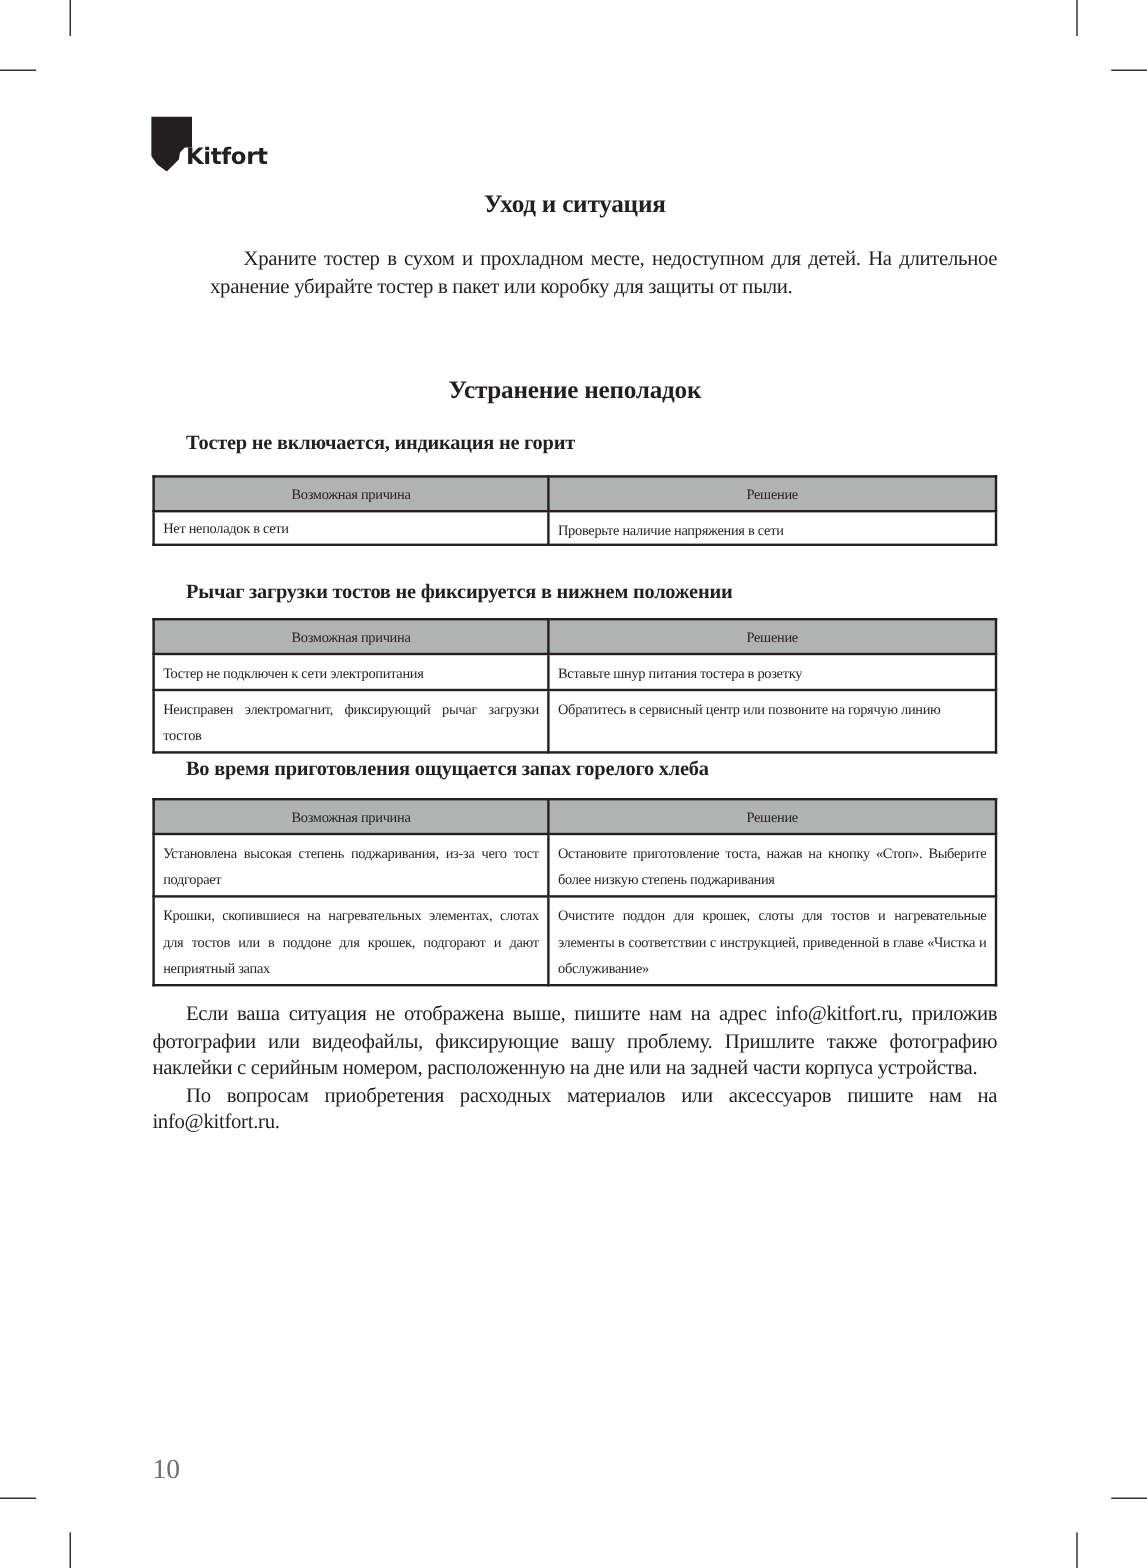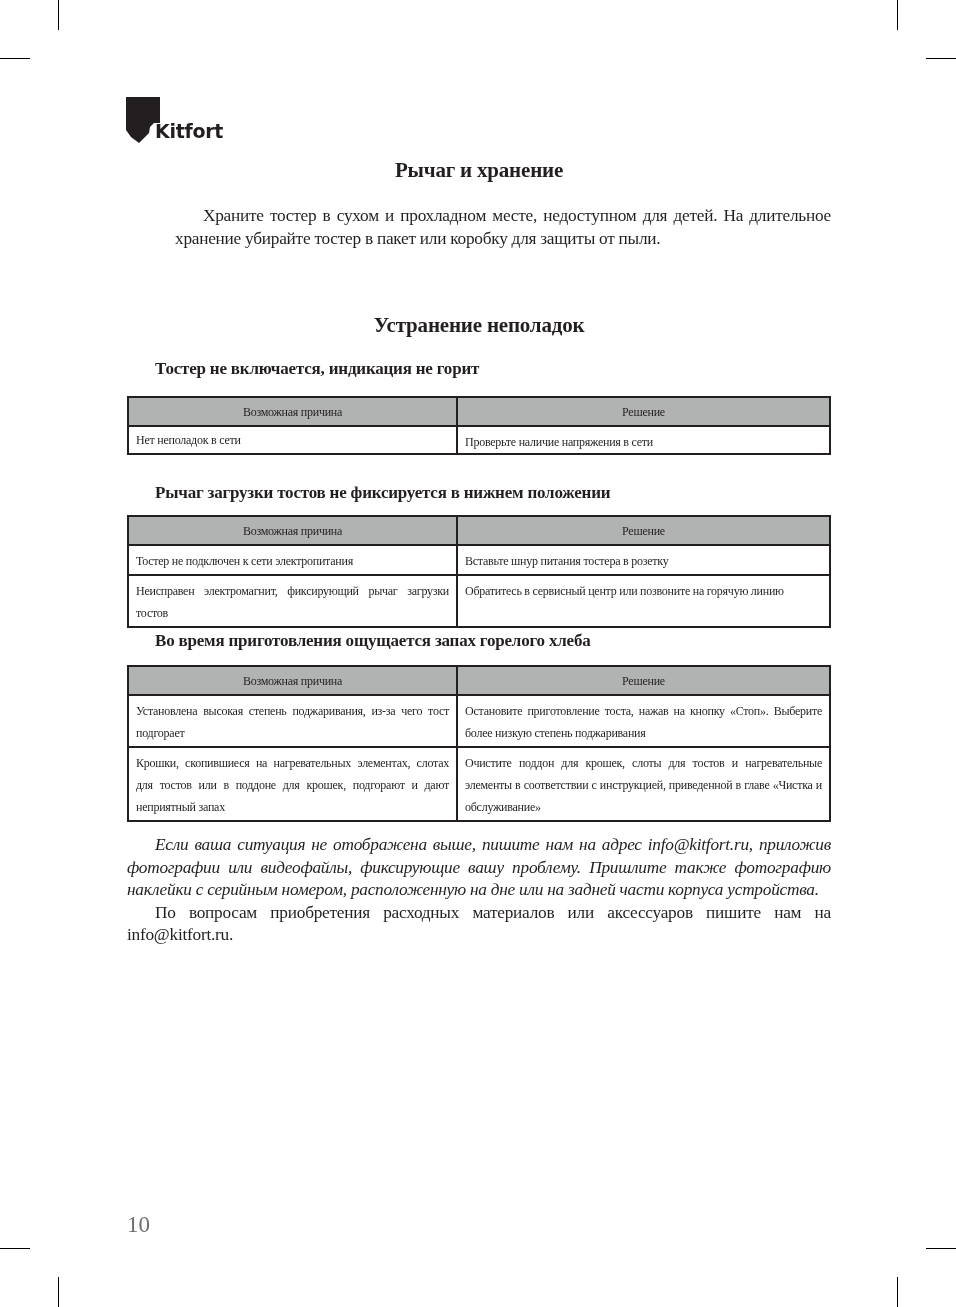--- a/index.html
+++ b/index.html
@@ -116,21 +116,21 @@
 <div class="crop v" style="left:897px; top:1277px;"></div>
 
 <div class="logo">
   <svg width="34" height="46" viewBox="0 0 34 46">
     <path d="M0 0 H34 V26 H28 L24 30 L23 36 L13 46 L5 40 L0 33 Z" fill="#231f20"></path>
   </svg>
   <span class="logo-text">Kitfort</span>
 </div>
 
 <div class="content">
-  <h1 style="margin-top:8px;">Рычаг и хранение</h1>
+  <h1 style="margin-top:8px;">Уход и ситуация</h1>
   <p style="margin-top:22px;margin-left:48px;">Храните тостер в сухом и прохладном месте, недоступном для детей. На длительное хранение убирайте тостер в пакет или коробку для защиты от пыли.</p>
 
   <h1 style="margin-top:63px;">Устранение неполадок</h1>
 
   <h3 style="margin-top:21px;">Тостер не включается, индикация не горит</h3>
   <table style="margin-top:17px;">
     <thead>
       <tr>
         <th class="c1">Возможная причина</th>
         <th>Решение</th>
@@ -177,17 +177,17 @@
         <td class="c1">Установлена высокая степень под­жаривания, из-за чего тост подгорает</td>
         <td>Остановите приготовление тоста, нажав на кнопку «Стоп». Выберите более низ­кую степень поджаривания</td>
       </tr>
       <tr>
         <td class="c1">Крошки, скопившиеся на нагре­вательных элементах, слотах для тостов или в поддоне для крошек, подгорают и дают неприятный запах</td>
         <td>Очистите поддон для крошек, слоты для тостов и нагревательные элементы в соот­ветствии с инструкцией, приведенной в главе «Чистка и обслуживание»</td>
       </tr>
     </tbody>
   </table>
 
-  <p style="margin-top:12px;font-style:italic;">Если ваша ситуация не отображена выше, пишите нам на адрес info@kitfort.ru, приложив фотографии или видеофайлы, фиксирующие вашу проблему. Пришлите также фотографию наклейки с серийным номером, расположенную на дне или на задней части корпуса устройства.</p>
+  <p style="margin-top:12px;">Если ваша ситуация не отображена выше, пишите нам на адрес info@kitfort.ru, приложив фотографии или видеофайлы, фиксирующие вашу проблему. Пришлите также фотографию наклейки с серийным номером, расположенную на дне или на задней части корпуса устройства.</p>
   <p>По вопросам приобретения расходных материалов или аксессуаров пишите нам на info@kitfort.ru.</p>
 </div>
 
 <div class="pagenum">10</div>
 
 </body></html>

